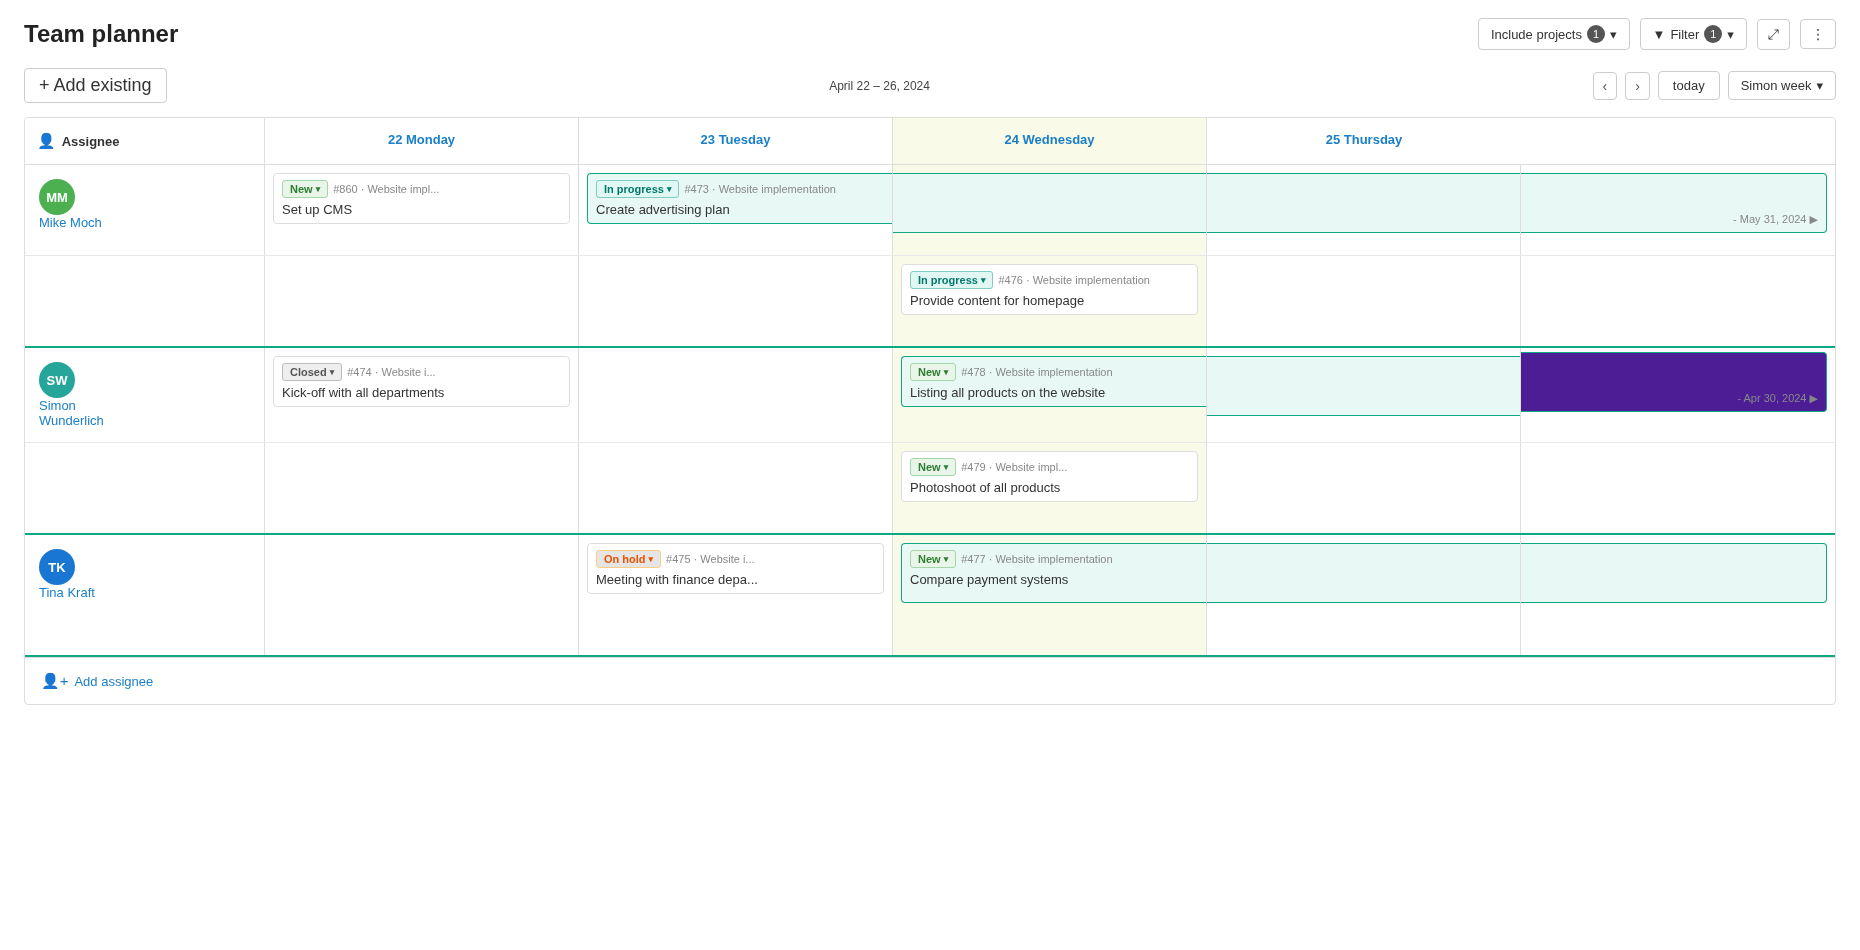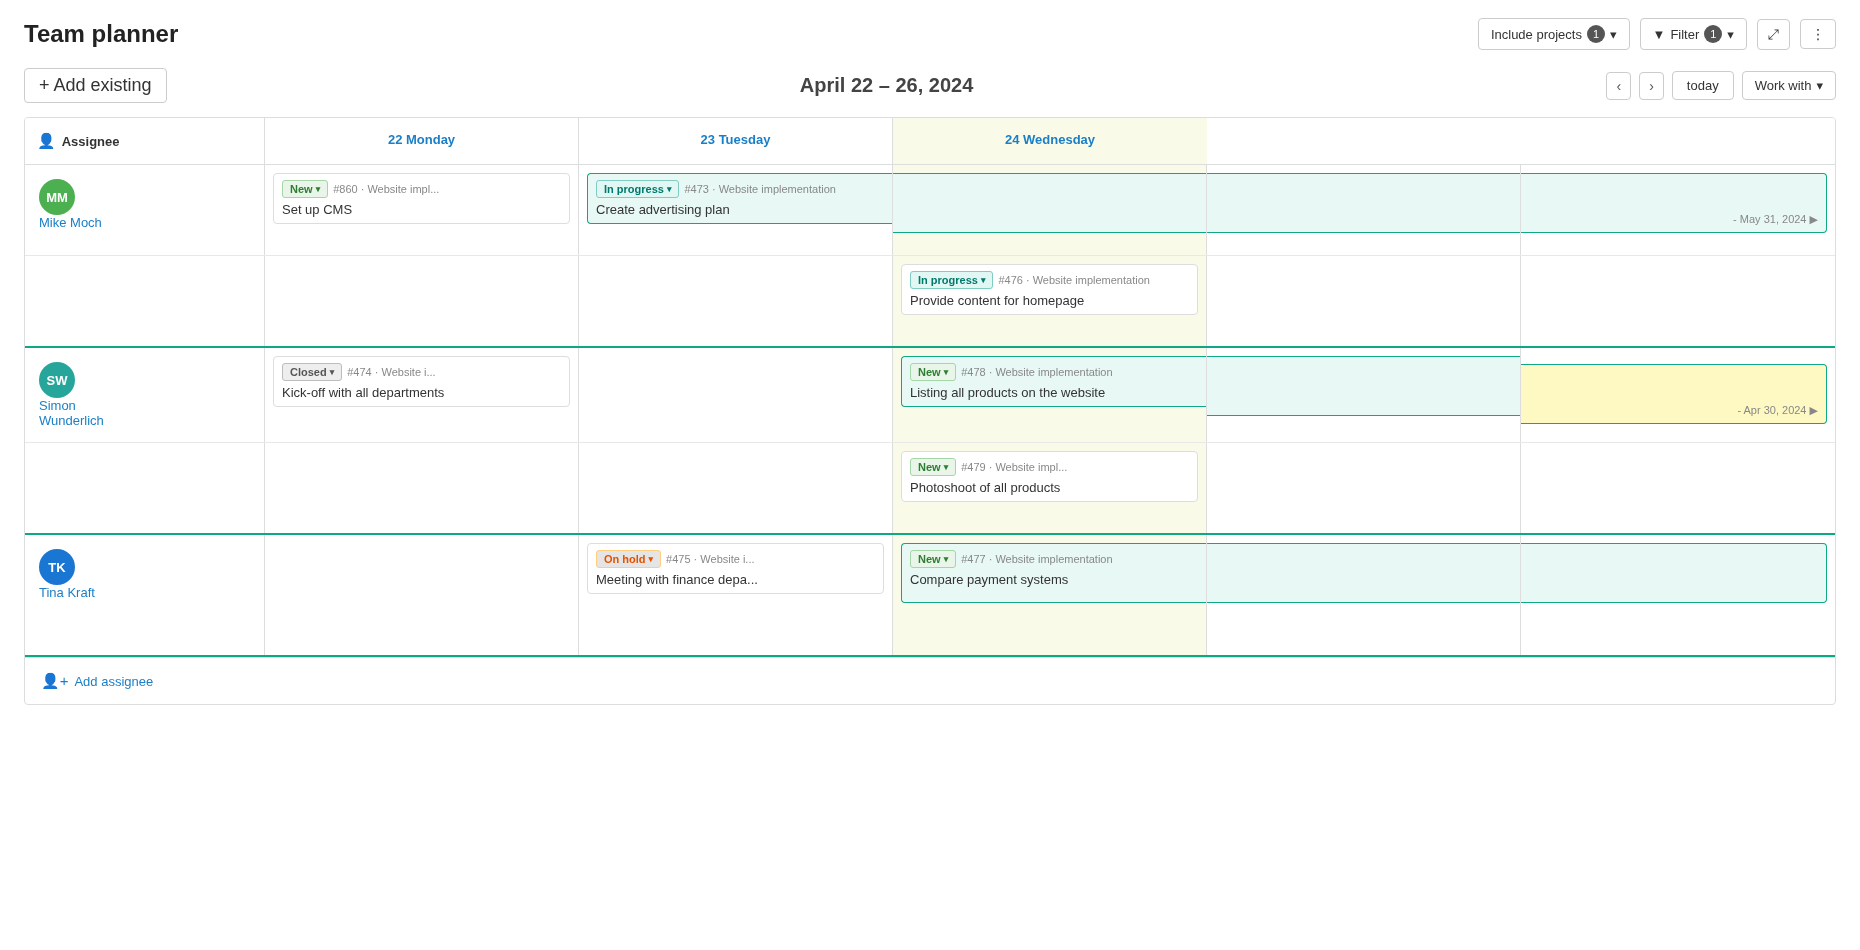--- a/index.html
+++ b/index.html
@@ -11,21 +11,21 @@
     .header { display: flex; align-items: center; justify-content: space-between; padding: 18px 24px 10px; }
     .header-title { font-size: 24px; font-weight: 600; color: #222; }
     .header-controls { display: flex; align-items: center; gap: 10px; }
     .btn-control { display: flex; align-items: center; gap: 5px; padding: 6px 12px; border: 1px solid #ccc; border-radius: 4px; background: #fff; cursor: pointer; font-size: 13px; color: #333; }
     .btn-icon-only { padding: 6px 10px; border: 1px solid #ccc; border-radius: 4px; background: #fff; cursor: pointer; color: #333; font-size: 14px; }
     .badge { background: #555; color: #fff; border-radius: 50%; width: 18px; height: 18px; display: inline-flex; align-items: center; justify-content: center; font-size: 11px; }
 
     
     .sub-header { display: flex; align-items: center; justify-content: space-between; padding: 8px 24px 14px; }
     .add-existing-btn { display: flex; align-items: center; gap: 6px; padding: 6px 14px; border: 1px solid #ccc; border-radius: 4px; background: #fff; cursor: pointer; font-size: 18px; color: #333; }
-    .date-range { font-size: 20px; font-weight: 700; color: #444; }
+    .date-range { font-size: 12px; font-weight: 400; color: #444; }
     .nav-controls { display: flex; align-items: center; gap: 8px; }
     .nav-btn { padding: 5px 9px; border: 1px solid #ccc; border-radius: 4px; background: #fff; cursor: pointer; font-size: 14px; color: #555; }
     .today-btn { padding: 6px 14px; border: 1px solid #ccc; border-radius: 4px; background: #fff; cursor: pointer; font-size: 13px; color: #333; }
     .view-btn { display: flex; align-items: center; gap: 5px; padding: 6px 12px; border: 1px solid #ccc; border-radius: 4px; background: #fff; cursor: pointer; font-size: 13px; color: #333; }
 
     
     .planner-grid { border: 1px solid #ddd; margin: 0 24px; border-radius: 4px; overflow: hidden; }
 
     
     .grid-header { display: grid; grid-template-columns: 240px 1fr 1fr 1fr 1fr 1fr; border-bottom: 1px solid #ddd; background: #fff; }
@@ -98,36 +98,37 @@
       <button class="nav-btn">
         <span>‹</span>
       </button>
       <button class="nav-btn">
         <span>›</span>
       </button>
       <button class="today-btn">
         <span>today</span>
       </button>
       <button class="view-btn">
-        <span>Work with</span>
+        <span>Simon week</span>
         <span>▾</span>
       </button>
     </div>
   </div>
 
   <div class="planner-grid">
 
     <div class="grid-header">
       <div class="col-header assignee-col">
         <span style="font-size:15px;">👤</span>
         <span>Assignee</span>
       </div>
       <div class="col-header">22 Monday</div>
       <div class="col-header">23 Tuesday</div>
       <div class="col-header today-col">24 Wednesday</div>
+      <div class="col-header">25 Thursday</div>
     </div>
 
     <div class="person-section-inner">
 
       <div class="person-row">
 
         <div class="person-cell assignee-cell" style="align-items:flex-start;">
           <div class="avatar" style="background:#4caf50;">
             <span>MM</span>
           </div>
@@ -221,21 +222,21 @@
             <div class="task-title">Listing all products on the website</div>
           </div>
         </div>
 
         <div class="person-cell" style="padding:0;">
           <div style="background:#e8f8f5; border-top:1px solid #0fa884; border-bottom:1px solid #0fa884; padding:6px 8px; margin:8px 0; min-height:60px;">
           </div>
         </div>
 
         <div class="person-cell" style="padding:0;">
-          <div style="background:#fef9c3; border:1px solid #0fa884; border-left:none; border-radius:0 4px 4px 0; padding:6px 8px; margin:16px 8px 8px 0; min-height:60px; position:relative;">
+          <div style="background:#4c1d95; border:1px solid #0fa884; border-left:none; border-radius:0 4px 4px 0; padding:6px 8px; margin:4px 8px 8px 0; min-height:60px; position:relative;">
             <div style="font-size:11px; color:#888; position:absolute; right:8px; bottom:6px;">- Apr 30, 2024 ▶</div>
           </div>
         </div>
       </div>
 
       <div class="person-row" style="min-height:80px;">
         <div class="person-cell"></div>
         <div class="person-cell"></div>
         <div class="person-cell"></div>
         <div class="person-cell today-col">

